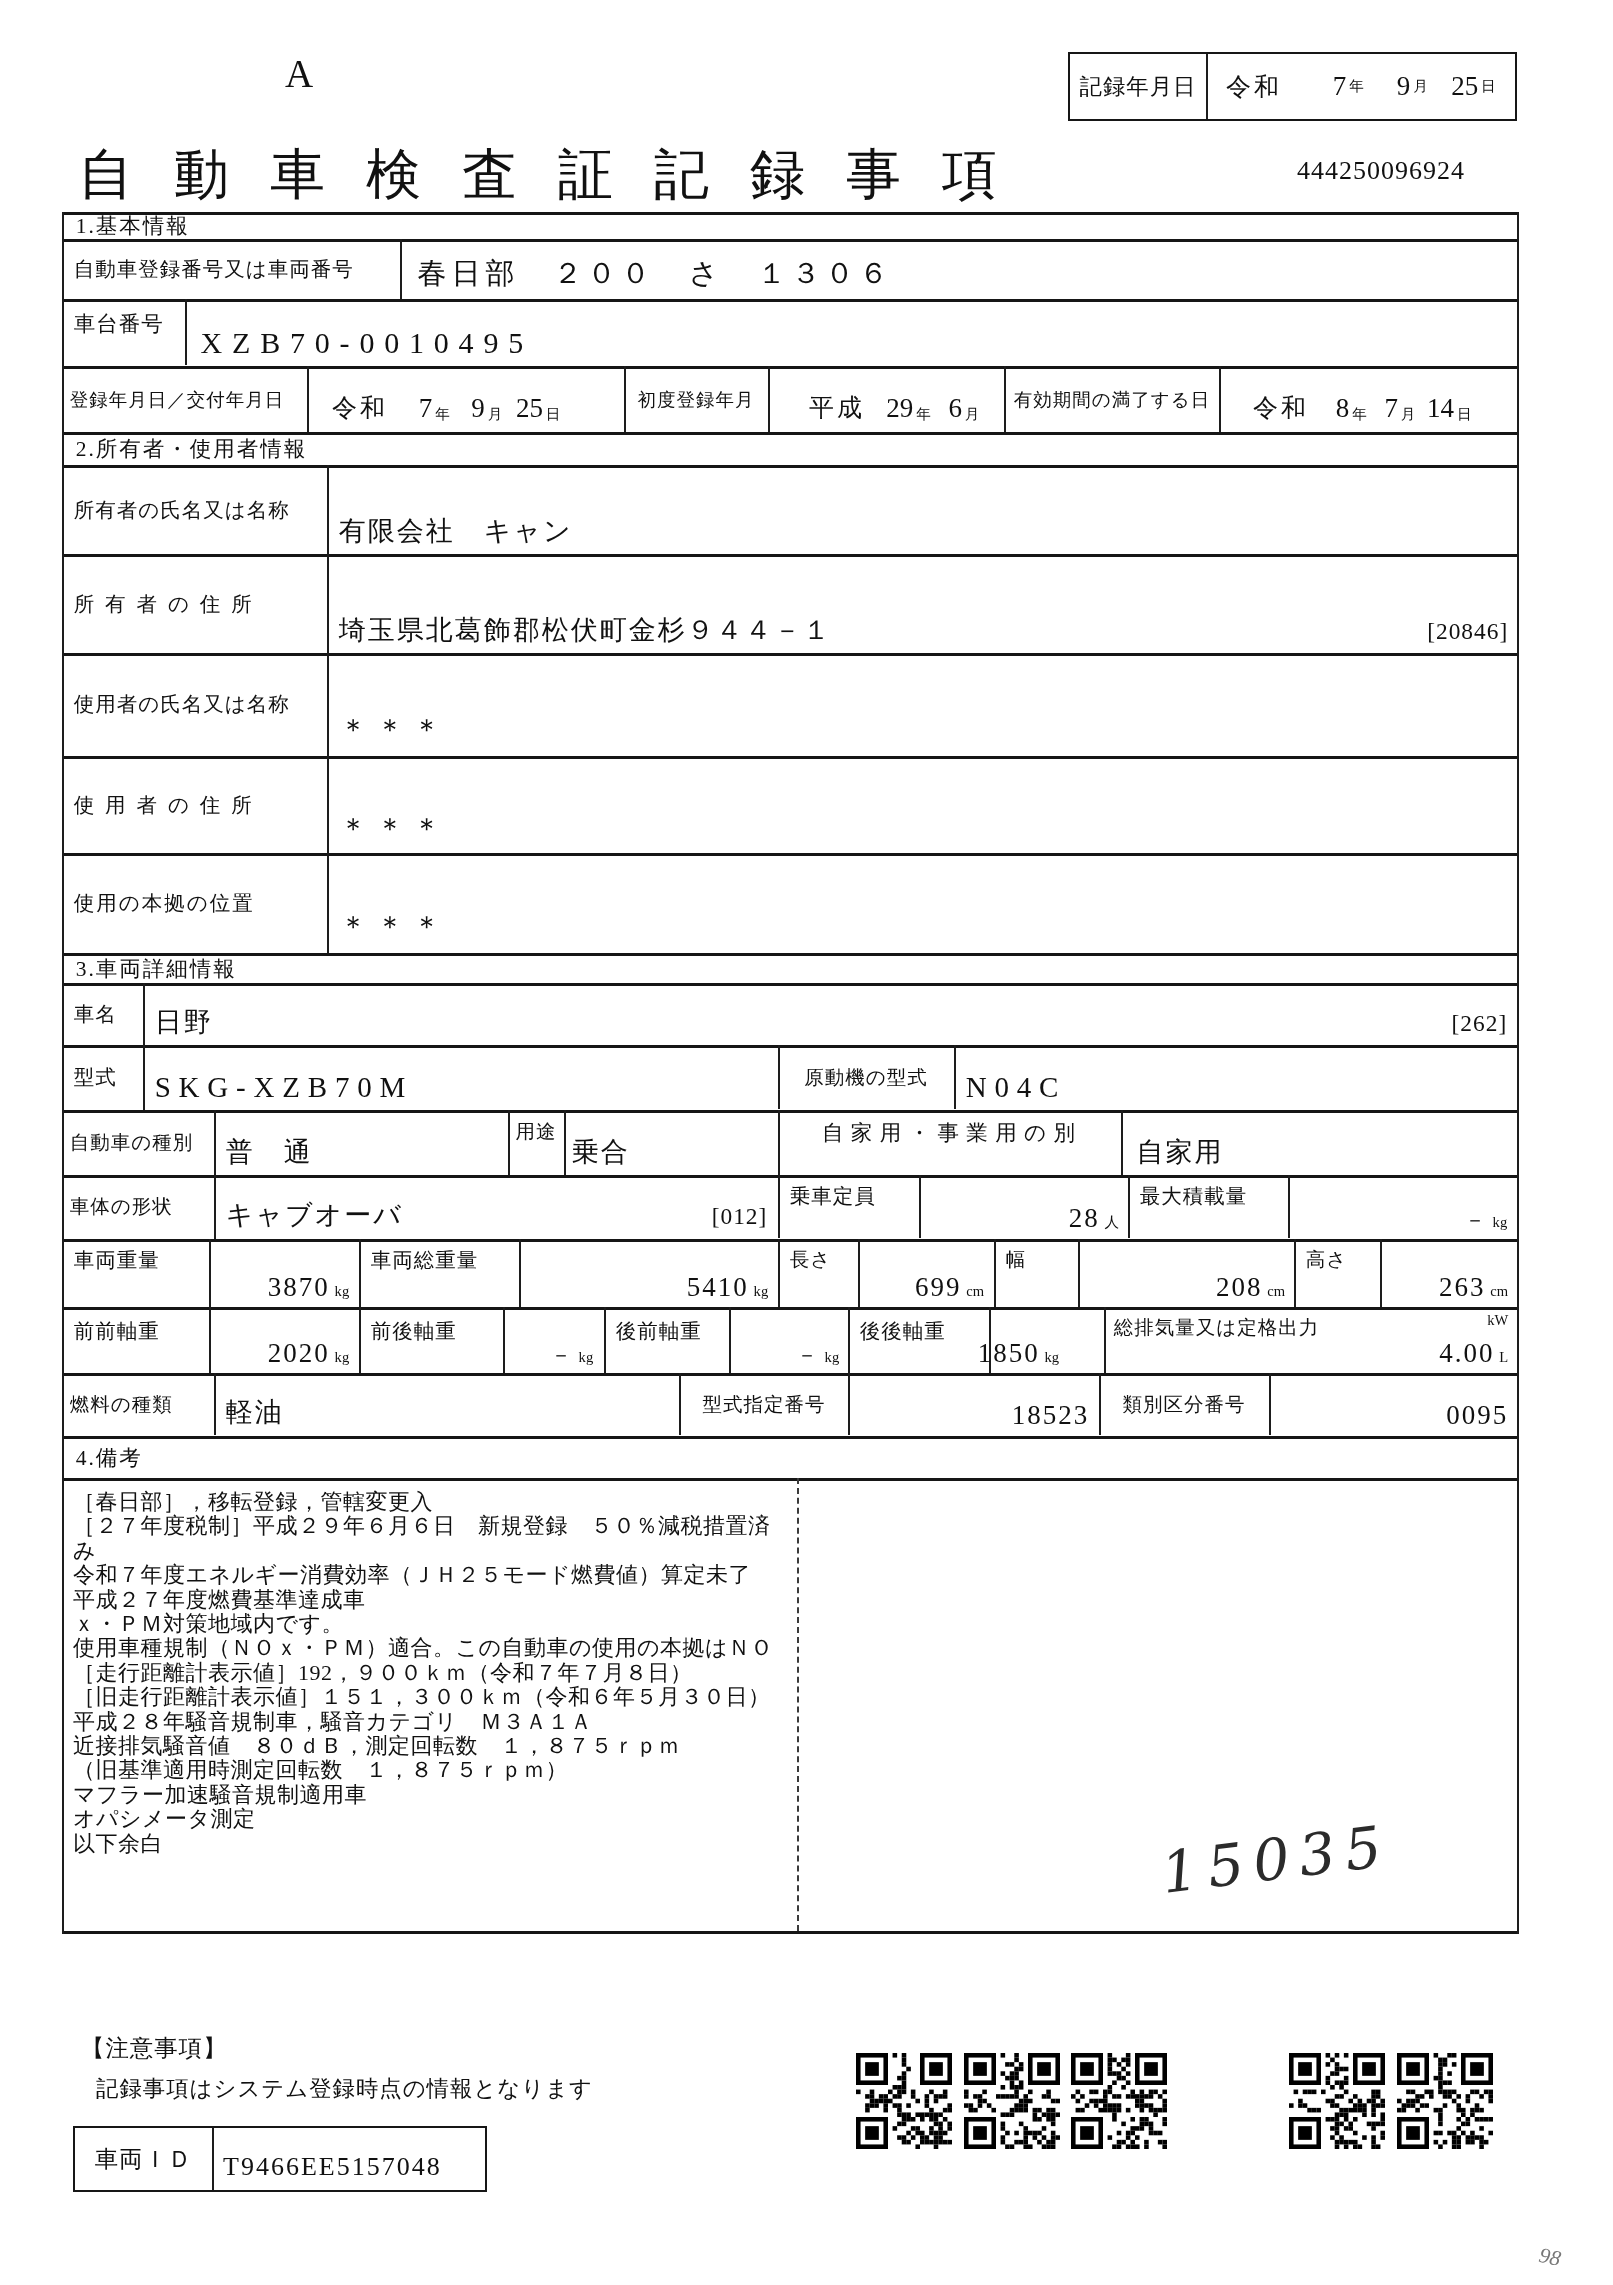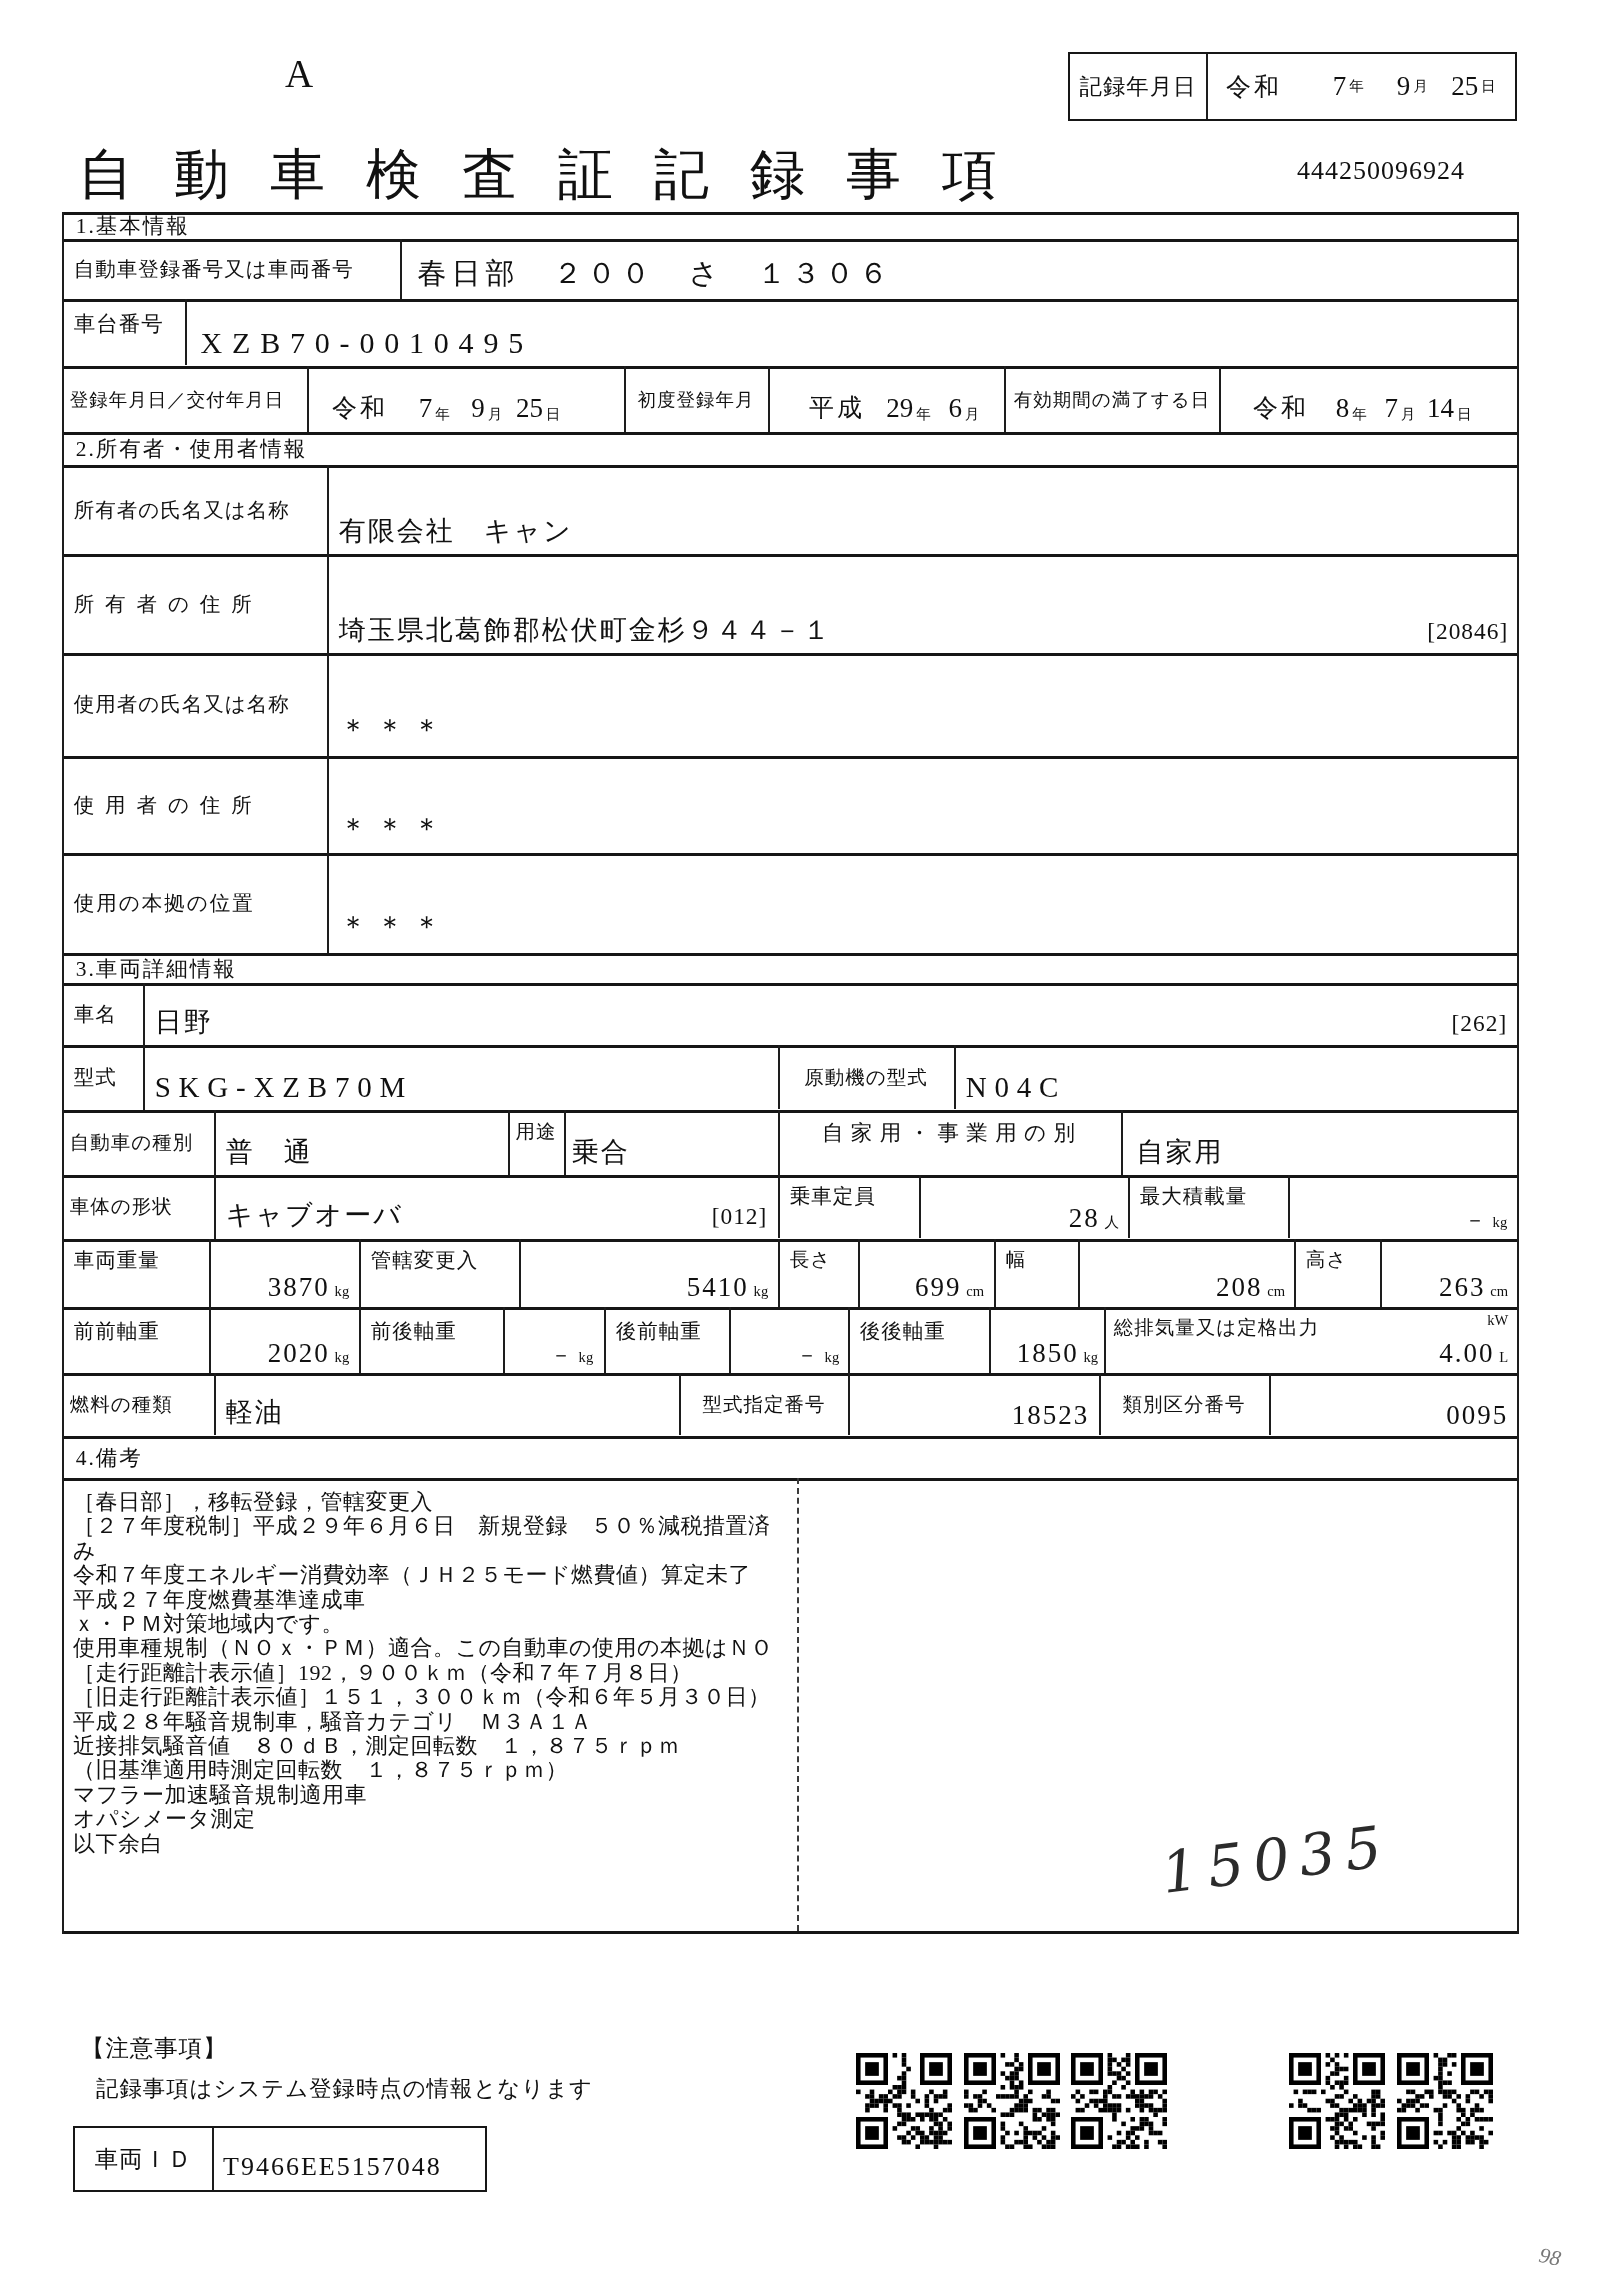--- a/index.html
+++ b/index.html
@@ -245,21 +245,21 @@
   </div>
   <div class="abs lab lab-top" style="left:1128px;top:1175px;width:160px;height:63px;">最大積載量</div>
   <div class="abs" style="left:1288px;top:1175px;width:229px;height:63px;">
     <span class="v-br"><span class="val" style="font-size:21.5px;">－</span><span class="unit">kg</span></span>
   </div>
 
   <div class="abs lab lab-top" style="left:62px;top:1239px;width:146px;height:68px;">車両重量</div>
   <div class="abs" style="left:209px;top:1239px;width:150px;height:68px;">
     <span class="v-br"><span class="val">3870</span><span class="unit">kg</span></span>
   </div>
-  <div class="abs lab lab-top" style="left:359px;top:1239px;width:160px;height:68px;">管轄変更入</div>
+  <div class="abs lab lab-top" style="left:359px;top:1239px;width:160px;height:68px;">車両総重量</div>
   <div class="abs" style="left:519px;top:1239px;width:259px;height:68px;">
     <span class="v-br"><span class="val">5410</span><span class="unit">kg</span></span>
   </div>
   <div class="abs lab lab-top" style="left:778px;top:1239px;width:80px;height:68px;font-size:19.5px;">長さ</div>
   <div class="abs" style="left:858px;top:1239px;width:136px;height:68px;">
     <span class="v-br"><span class="val">699</span><span class="unit">cm</span></span>
   </div>
   <div class="abs lab lab-top" style="left:994px;top:1239px;width:84px;height:68px;font-size:19.5px;">幅</div>
   <div class="abs" style="left:1078px;top:1239px;width:217px;height:68px;">
     <span class="v-br"><span class="val">208</span><span class="unit">cm</span></span>
@@ -275,21 +275,21 @@
   </div>
   <div class="abs lab lab-top" style="left:359px;top:1307px;width:144px;height:66px;padding-top:9.8px;">前後軸重</div>
   <div class="abs" style="left:503px;top:1307px;width:100px;height:66px;">
     <span class="v-br"><span class="val" style="font-size:21.5px;">－</span><span class="unit">kg</span></span>
   </div>
   <div class="abs lab lab-top" style="left:604px;top:1307px;width:125px;height:66px;padding-top:9.8px;">後前軸重</div>
   <div class="abs" style="left:729px;top:1307px;width:120px;height:66px;">
     <span class="v-br"><span class="val" style="font-size:21.5px;">－</span><span class="unit">kg</span></span>
   </div>
   <div class="abs lab lab-top" style="left:848px;top:1307px;width:140px;height:66px;padding-top:9.8px;">後後軸重</div>
-  <div class="abs" style="left:987px;top:1307px;width:115px;height:66px;border-radius:6px;">
+  <div class="abs" style="left:948px;top:1307px;width:115px;height:66px;border-radius:6px;">
     <span class="v-br" style="right:3.9px;"><span class="val">1850</span><span class="unit">kg</span></span>
   </div>
   <div class="abs" style="left:1104px;top:1307px;width:414px;height:66px;">
     <span class="lab" style="position:absolute;top:6.8px;left:9.8px;font-size:19.5px;">総排気量又は定格出力</span>
     <span class="unit" style="position:absolute;top:4.9px;right:9.8px;">kW</span>
     <span class="v-br"><span class="val">4.00</span><span class="unit">L</span></span>
   </div>
 
   <div class="abs lab lab-mid" style="left:62px;top:1373px;width:151px;height:62px;font-size:19.5px;padding-left:7.8px;">燃料の種類</div>
   <div class="abs" style="left:214px;top:1373px;width:465px;height:62px;">

